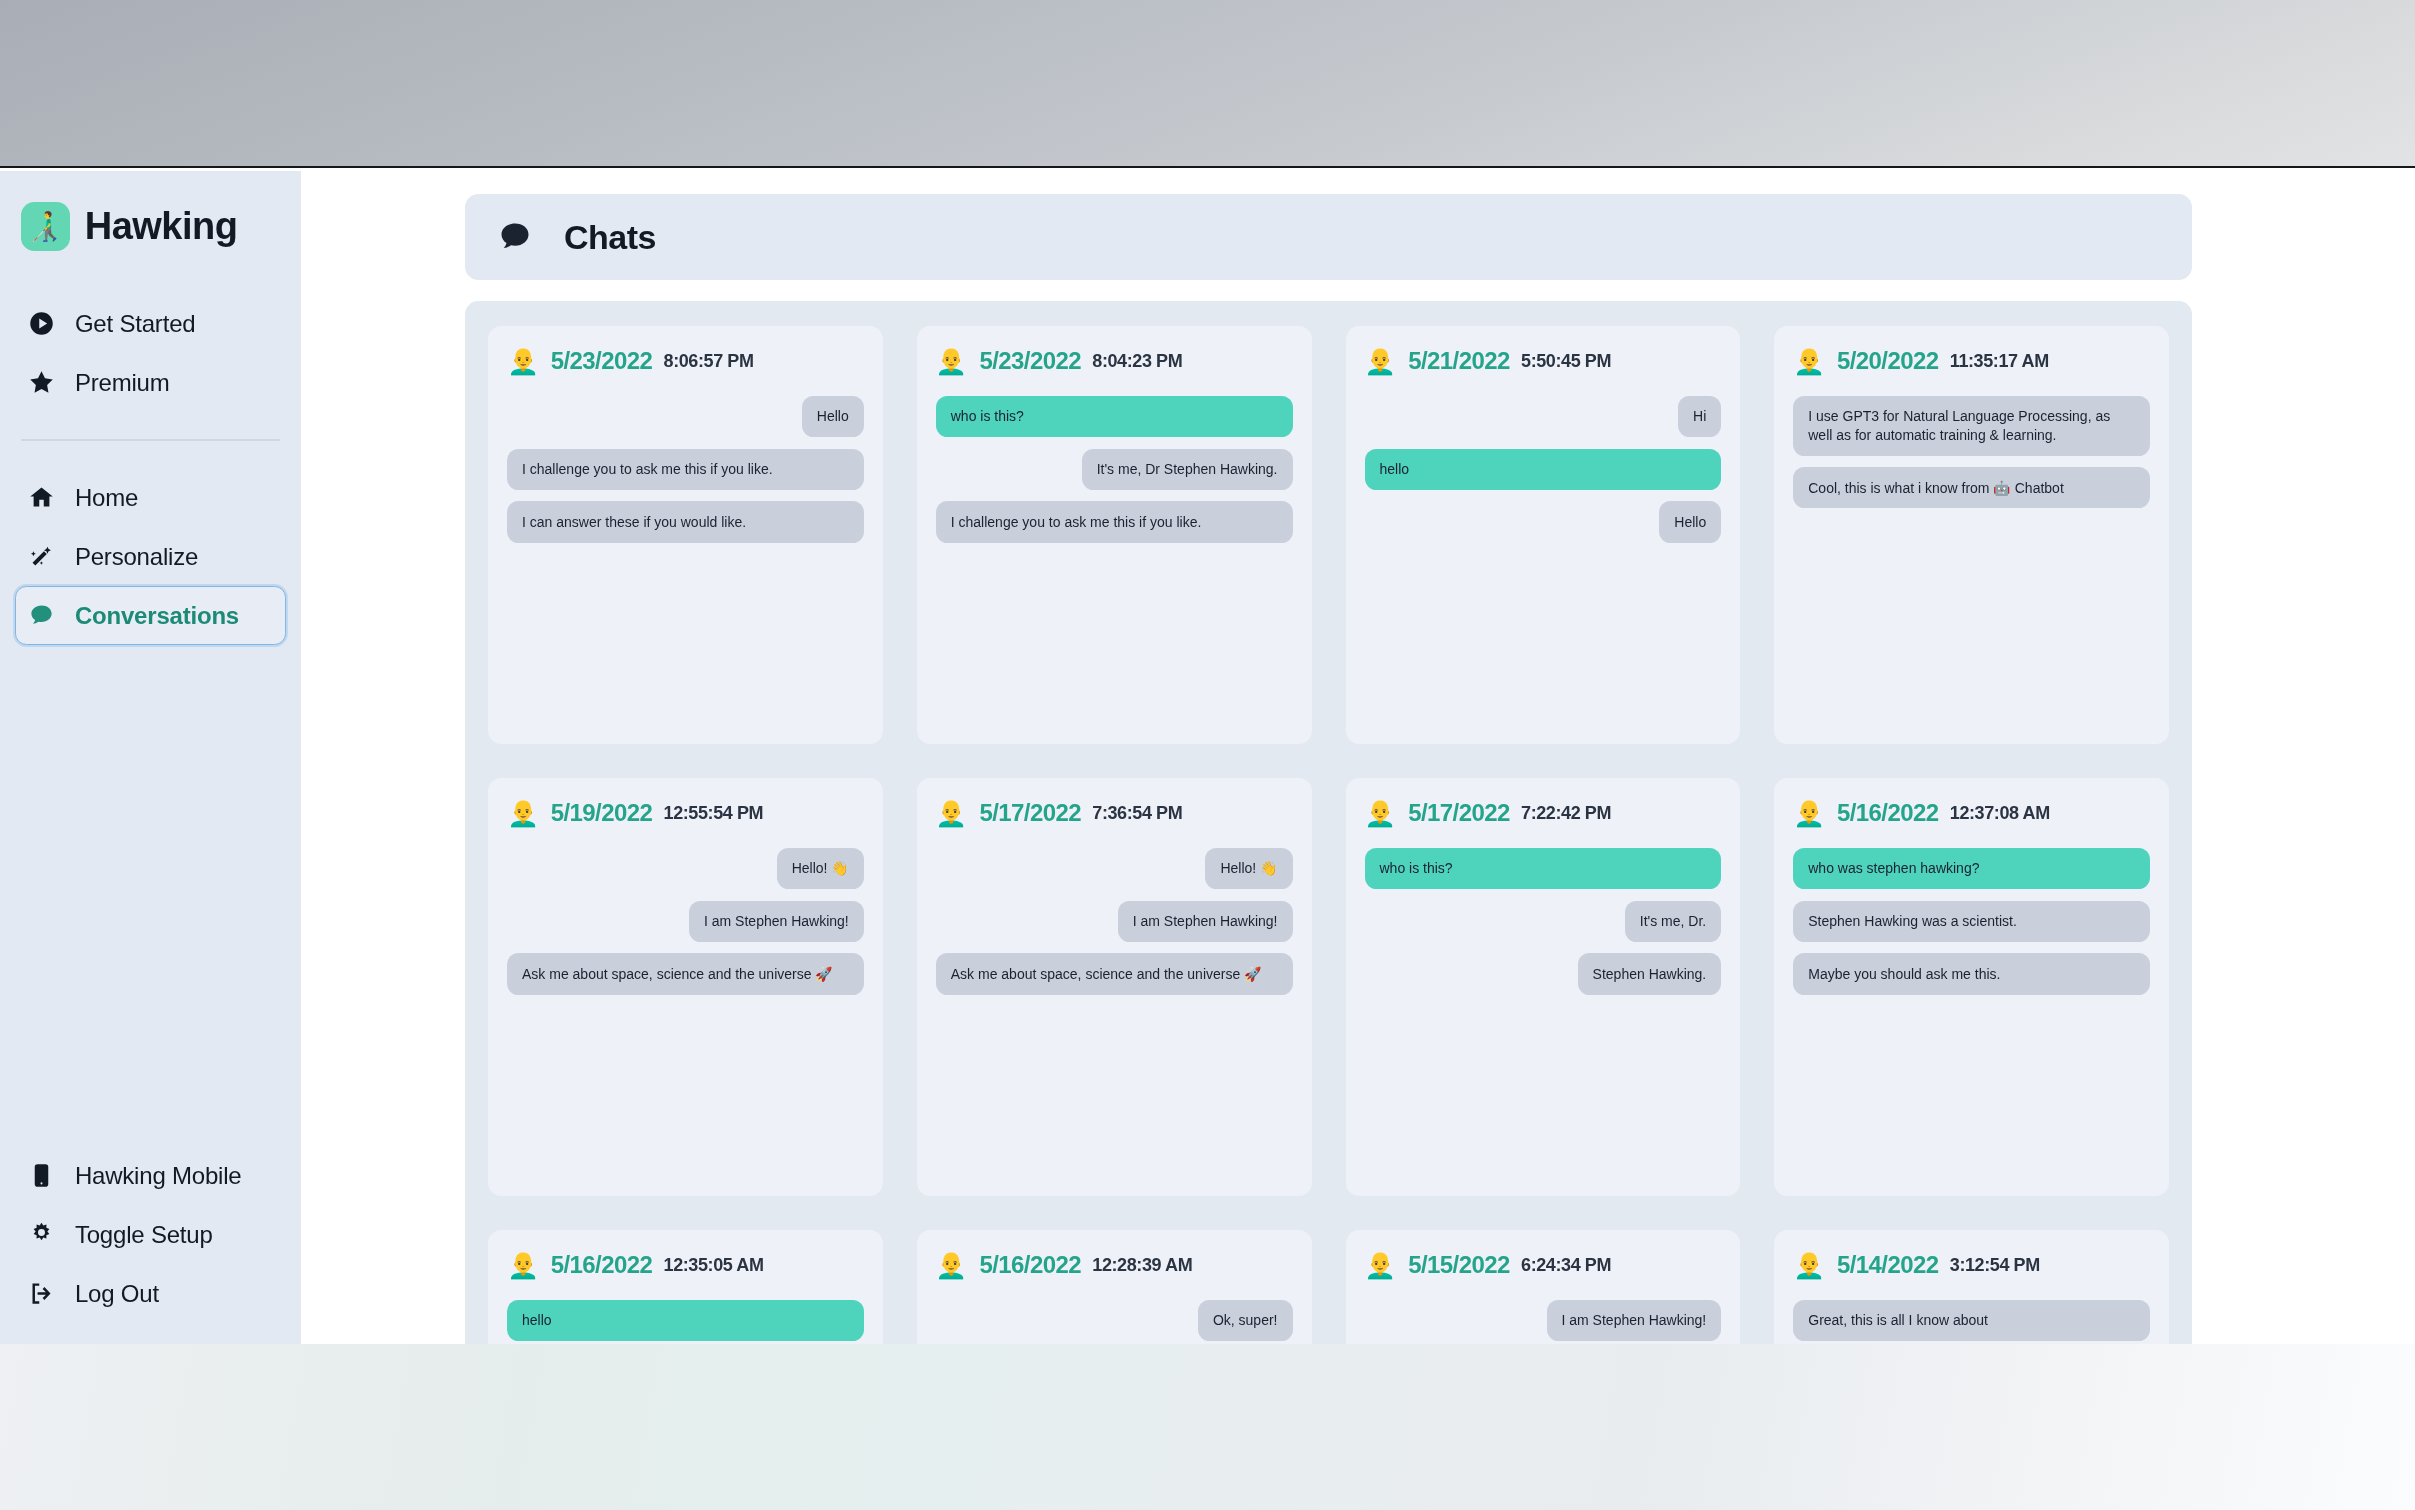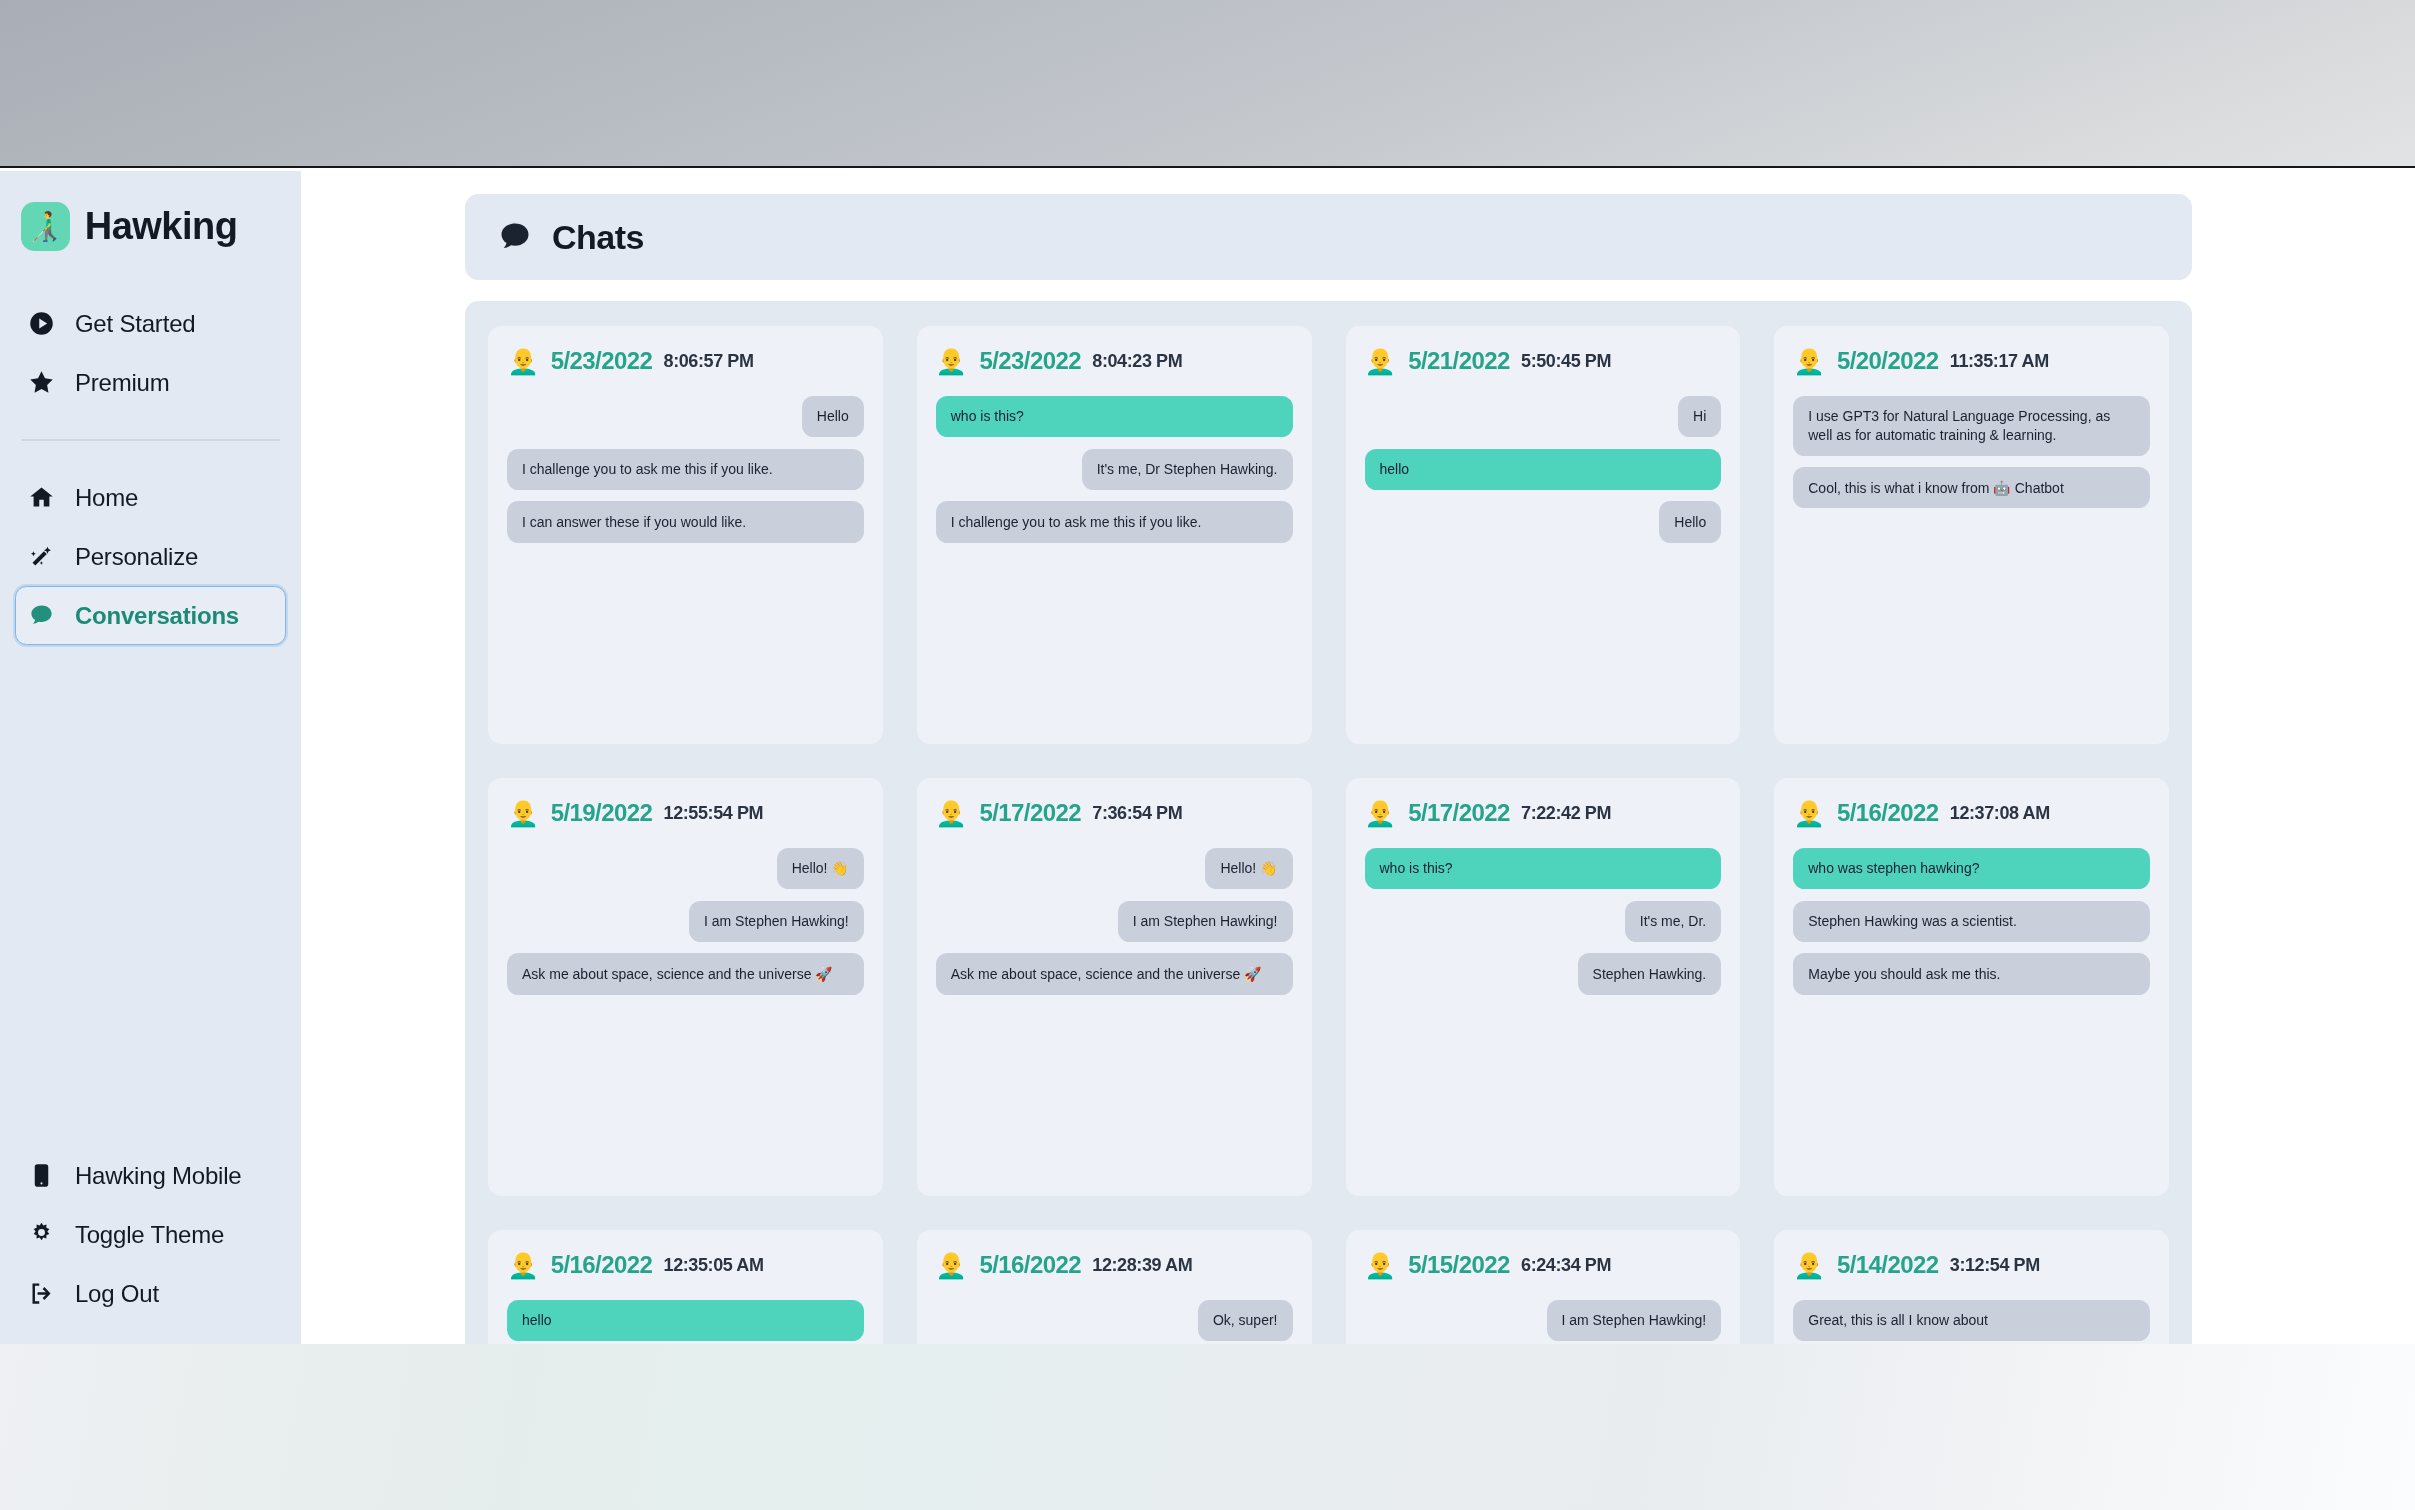--- a/index.html
+++ b/index.html
@@ -128,21 +128,21 @@
     padding: 23px 224px 0 164px;
     overflow: hidden;
   }
 
   #chats-header {
     height: 86px;
     background: #e3e9f2;
     border-radius: 13.3px;
     display: flex;
     align-items: center;
-    gap: 19px;
+    gap: 31px;
     padding: 0 32px;
     margin-bottom: 21px;
   }
   #chats-header .hdr-icon { color: #1b2230; display: flex; align-items: center; }
   #chats-header .hdr-title {
     font-size: 34px;
     font-weight: bold;
     color: #121a26;
     letter-spacing: -0.5px;
   }
@@ -295,21 +295,21 @@
         </span>
         <span class="nav-label">Hawking Mobile</span>
       </div>
       <div class="nav-item">
         <span class="nav-icon">
           <svg width="27" height="27" viewBox="0 0 24 24" fill="currentColor">
               <path d="M12 1.5l1.6 2.4 2.8-.8-.1 2.9 2.7 1-1.8 2.3 1.8 2.3-2.7 1 .1 2.9-2.8-.8L12 17.1l-1.6-2.4-2.8.8.1-2.9-2.7-1L6.8 9.3 5 7l2.7-1-.1-2.9 2.8.8L12 1.5zm0 5.6a3.1 3.1 0 1 0 0 6.2 3.1 3.1 0 0 0 0-6.2z"></path>
               <path d="M10.5 18.5h3v3h-3z" opacity="0"></path>
             </svg>
         </span>
-        <span class="nav-label">Toggle Theme</span>
+        <span class="nav-label">Toggle Setup</span>
       </div>
       <div class="nav-item">
         <span class="nav-icon">
           <svg width="27" height="27" viewBox="0 0 24 24" fill="currentColor">
               <path d="M4 3h6v2.2H6.2v13.6H10V21H4V3zm10.6 3.3l5.4 5.7-5.4 5.7-1.6-1.6 2.9-3h-7.4v-2.2h7.4l-2.9-3 1.6-1.6z"></path>
             </svg>
         </span>
         <span class="nav-label">Log Out</span>
       </div>
     </div>

